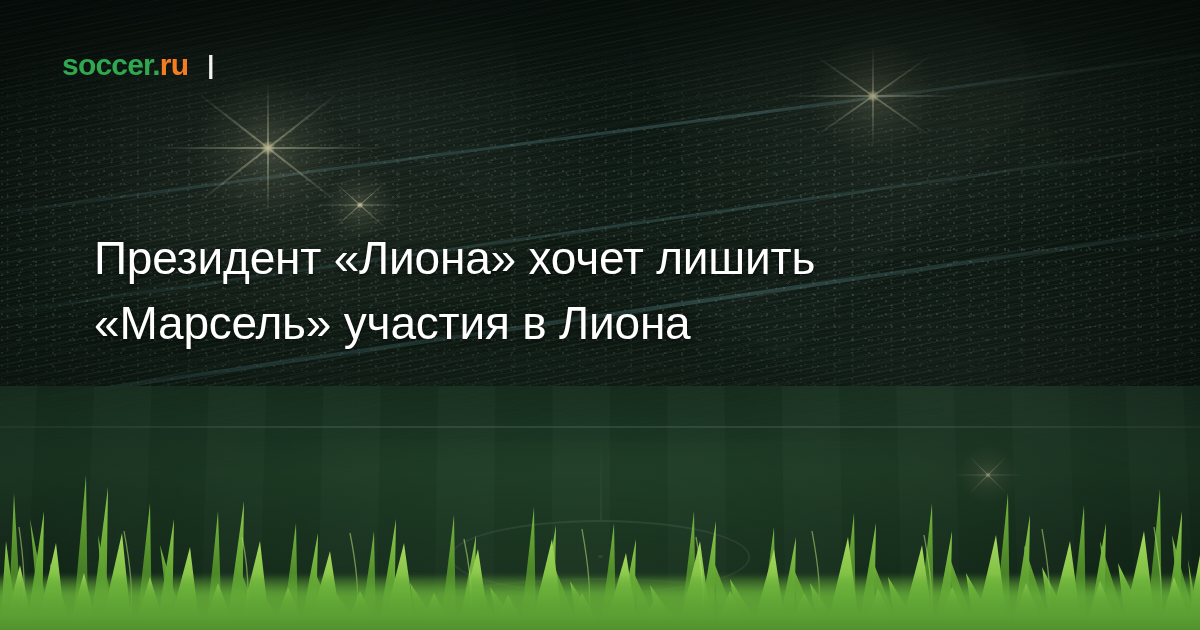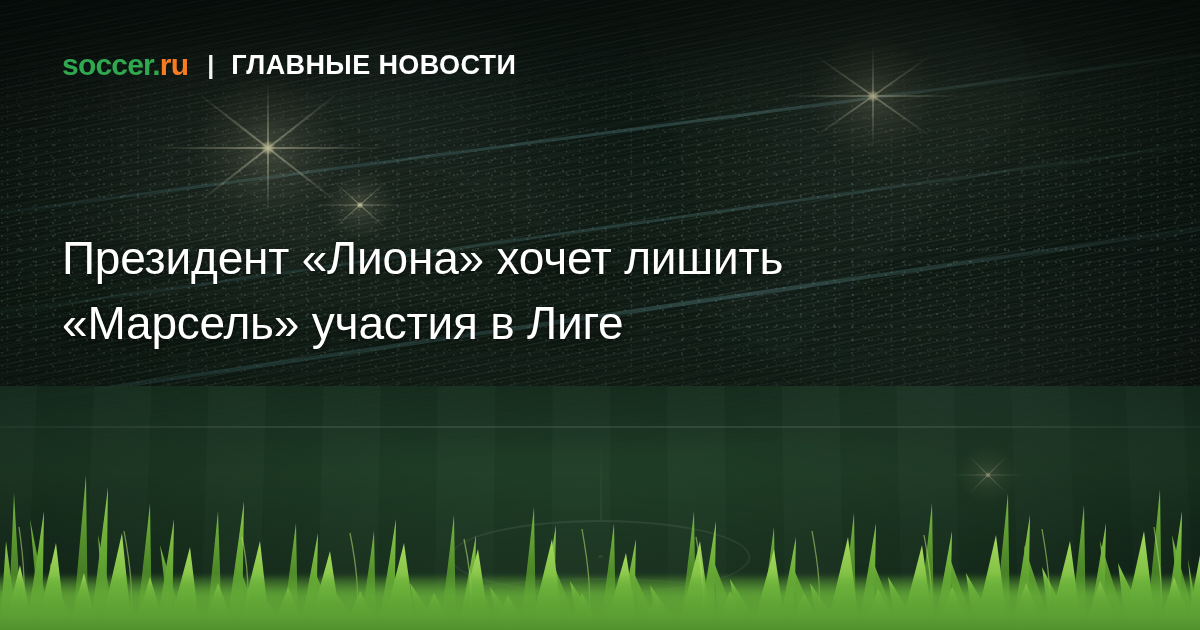--- a/index.html
+++ b/index.html
@@ -219,21 +219,21 @@
     left: 62px; top: 226px;
     width: 990px;
     z-index: 6;
     color: #ffffff;
     font-size: 46px;
     font-weight: 400;
     line-height: 65px;
     letter-spacing: -.2px;
     text-shadow: 0 2px 14px rgba(0,0,0,.55), 0 1px 3px rgba(0,0,0,.45);
   }
-  .headline .ln { display: block; white-space: nowrap; }
+  .headline .ln { display: block; white-space: nowrap; margin-left: 32px; }
 </style>
 </head>
 <body>
 
 <div class="card">
 
   <div class="bg">
     <div class="bg-base"></div>
 
     <div class="stands"></div>
@@ -292,26 +292,25 @@
 
     <div class="light-wash"></div>
     <div class="vignette"></div>
   </div>
 
   <div class="header">
     <div class="logo">
       <span class="soc">soccer</span><span class="dot">.</span><span class="ru">ru</span>
     </div>
     <div class="sep">|</div>
-    <div class="kicker">ГЛАВНЫЕ НОВОСТИ</div>
   </div>
 
   <div class="headline">
     <span class="ln">Президент «Лиона» хочет лишить</span>
-    <span class="ln">«Марсель» участия в Лиге</span>
+    <span class="ln">«Марсель» участия в Лиона</span>
   </div>
 
   <div class="grass">
     <svg viewBox="0 0 1200 215" preserveAspectRatio="none" aria-hidden="true">
       <defs>
         <linearGradient id="gA" x1="0" y1="1" x2="0" y2="0">
           <stop offset="0%" stop-color="#4E8C2E"></stop>
           <stop offset="45%" stop-color="#74B93D"></stop>
           <stop offset="100%" stop-color="#A8DA5E"></stop>
         </linearGradient>

